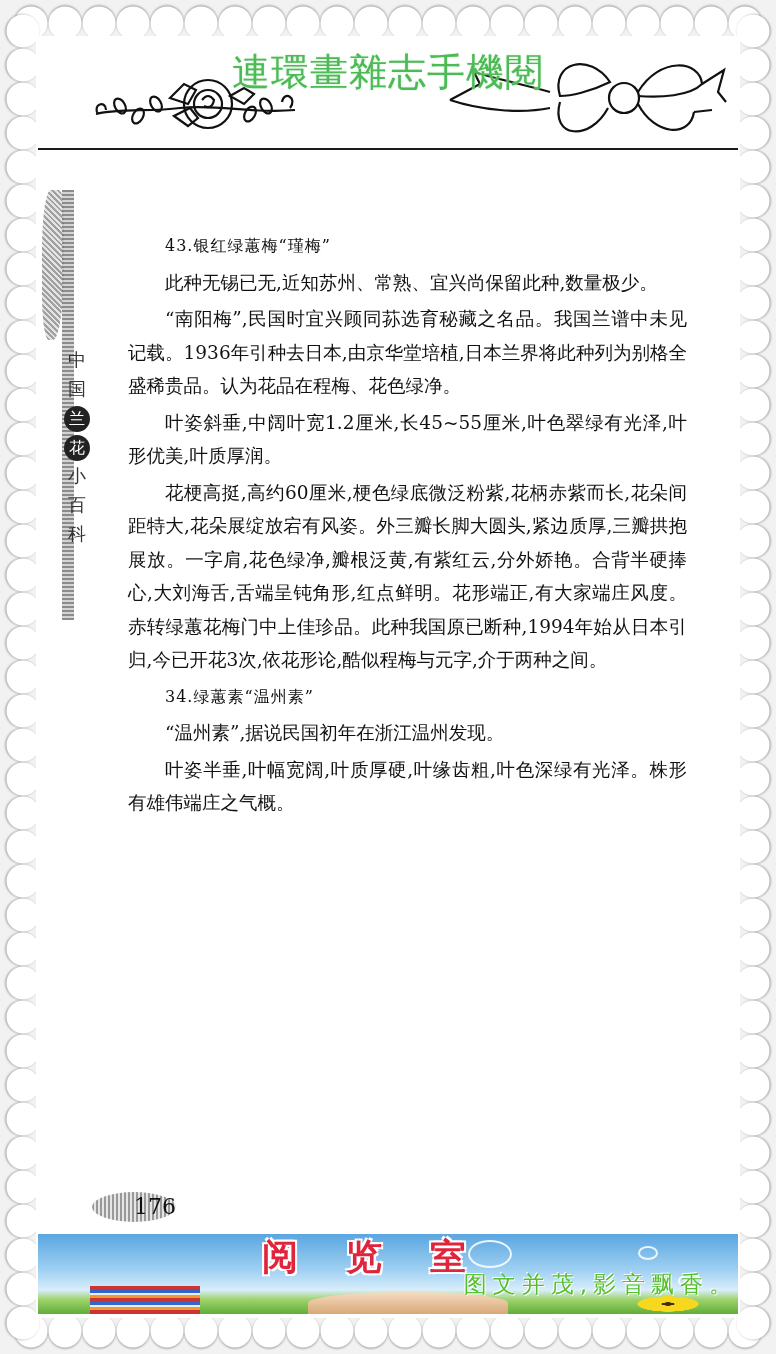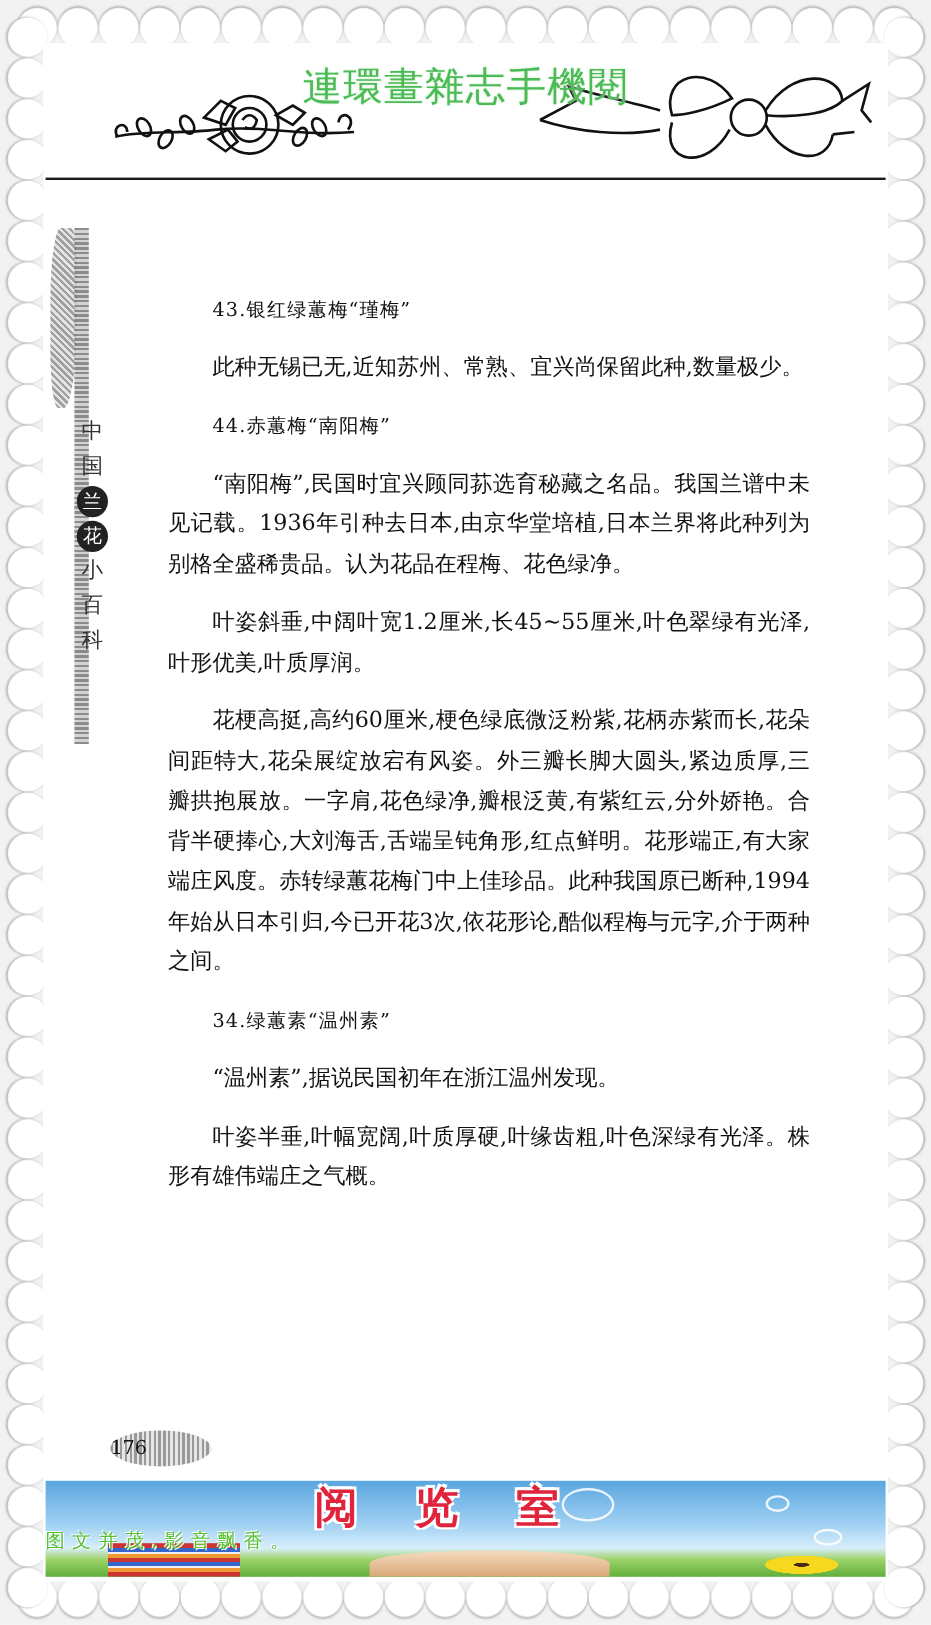--- a/index.html
+++ b/index.html
@@ -7,40 +7,40 @@
   .scallop-top,.scallop-bottom{position:absolute;left:14px;width:748px;height:34px;
     background:radial-gradient(circle at 17px 17px,#fff 16px,transparent 17px);background-size:34px 34px;background-repeat:repeat-x;}
   .scallop-top{top:6px;filter:drop-shadow(0 -1px 1px #999);}
   .scallop-bottom{bottom:6px;filter:drop-shadow(0 1px 1px #999);}
   .scallop-left,.scallop-right{position:absolute;top:14px;width:34px;height:1326px;
     background:radial-gradient(circle at 17px 17px,#fff 16px,transparent 17px);background-size:34px 34px;background-repeat:repeat-y;}
   .scallop-left{left:6px;filter:drop-shadow(-1px 0 1px #999);}
   .scallop-right{right:6px;filter:drop-shadow(1px 0 1px #999);}
   .inner{position:absolute;left:36px;top:36px;width:704px;height:1282px;background:#fff;}
   .header{position:absolute;left:38px;top:40px;width:700px;height:108px;}
-  .header-title{position:absolute;left:0;right:0;top:12px;text-align:center;color:#4cba55;font-family:"DejaVu Sans",sans-serif;font-size:33px;line-height:40px;letter-spacing:1px;text-shadow:0 0 2px #bfe8c2;}
+  .header-title{position:absolute;left:0;right:0;top:12px;text-align:center;color:#4cba55;font-family:"DejaVu Sans",sans-serif;font-size:38px;line-height:40px;letter-spacing:1px;text-shadow:0 0 2px #bfe8c2;}
   .header-rule{position:absolute;left:38px;top:148px;width:700px;height:2px;background:#1a1a1a;}
   .deco{position:absolute;}
   .side-strip{position:absolute;left:38px;top:190px;width:42px;height:430px;}
   .strip-bar{position:absolute;left:24px;top:0;width:12px;height:430px;
     background:repeating-linear-gradient(0deg,#777 0 2px,#ccc 2px 4px);opacity:.85;}
   .strip-top{position:absolute;left:4px;top:0;width:22px;height:150px;
     background:repeating-linear-gradient(45deg,#888 0 2px,#ddd 2px 4px);border-radius:40% 20% 50% 30%;opacity:.8;}
   .side-chars{position:absolute;left:62px;top:345px;width:30px;font-family:"DejaVu Sans",sans-serif;font-size:18px;color:#333;text-align:center;line-height:29px;}
   .side-chars .hl{display:inline-block;width:26px;height:26px;border-radius:50%;background:#222;color:#fff;line-height:26px;font-size:16px;}
   .content{position:absolute;left:125px;top:226px;width:565px;font-family:"DejaVu Serif",serif;font-size:18.5px;color:#111;line-height:33.5px;}
-  .content p{margin:15px;text-align:justify;}
+  .content p{margin:3px;text-align:justify;}
   .content .ind{text-indent:37px;}
   .content .heading{text-indent:37px;font-size:16px;letter-spacing:1px;}
   .pagenum{position:absolute;left:92px;top:1192px;width:84px;height:30px;border-radius:50%;
-    background:repeating-linear-gradient(90deg,#999 0 2px,#e6e6e6 2px 4px);text-align:left;line-height:30px;font-size:16px;color:#111;font-family:"DejaVu Serif",serif;}
+    background:repeating-linear-gradient(90deg,#999 0 2px,#e6e6e6 2px 4px);text-align:right;line-height:30px;font-size:22px;color:#111;font-family:"DejaVu Serif",serif;}
   .banner{position:absolute;left:38px;top:1234px;width:700px;height:80px;overflow:hidden;
     background:linear-gradient(180deg,#5aa6e0 0%,#9fd0f2 45%,#d8eefb 70%,#9ed36a 82%,#5fae3a 100%);}
   .banner-title{position:absolute;left:0;right:0;top:0;text-align:center;font-family:"DejaVu Sans",sans-serif;font-weight:bold;font-size:36px;line-height:46px;color:#e0243c;letter-spacing:48px;text-shadow:2px 2px 0 #fff,-2px -2px 0 #fff,2px -2px 0 #fff,-2px 2px 0 #fff;}
-  .banner-sub{position:absolute;left:0;right:0;top:36px;text-align:left;font-family:"DejaVu Sans",sans-serif;font-size:16px;line-height:28px;color:#55c02c;letter-spacing:6px;text-shadow:1px 1px 0 #fff,-1px -1px 0 #fff;}
+  .banner-sub{position:absolute;left:0;right:0;top:36px;text-align:right;font-family:"DejaVu Sans",sans-serif;font-size:23px;line-height:28px;color:#55c02c;letter-spacing:6px;text-shadow:1px 1px 0 #fff,-1px -1px 0 #fff;}
   .books{position:absolute;left:52px;top:52px;width:110px;height:28px;background:repeating-linear-gradient(180deg,#c33 0 4px,#36c 4px 7px,#eee 7px 9px,#e93 9px 12px);}
   .book-open{position:absolute;left:270px;top:58px;width:200px;height:22px;background:linear-gradient(180deg,#f5dcc0,#d9a878);border-radius:50% 50% 0 0;}
   .sunflower{position:absolute;left:590px;top:60px;width:80px;height:20px;background:radial-gradient(ellipse at center,#4a2b10 0 6px,#f6d81e 7px 30px,transparent 31px);}
   .bubble{position:absolute;border:2px solid rgba(255,255,255,.85);border-radius:50%;}
 </style>
 </head>
 <body>
 
 <div class="scallop-top"></div>
 <div class="scallop-bottom"></div>
@@ -96,21 +96,20 @@
   <div><span class="hl">兰</span></div>
   <div><span class="hl">花</span></div>
   <div>小</div>
   <div>百</div>
   <div>科</div>
 </div>
 
 <div class="content">
   <p class="heading">43.银红绿蕙梅“瑾梅”</p>
   <p class="ind">此种无锡已无,近知苏州、常熟、宜兴尚保留此种,数量极少。</p>
-  <p class="heading">44.赤蕙梅“南阳梅”</p>
   <p class="ind">“南阳梅”,民国时宜兴顾同荪选育秘藏之名品。我国兰谱中未见记载。1936年引种去日本,由京华堂培植,日本兰界将此种列为别格全盛稀贵品。认为花品在程梅、花色绿净。</p>
   <p class="ind">叶姿斜垂,中阔叶宽1.2厘米,长45~55厘米,叶色翠绿有光泽,叶形优美,叶质厚润。</p>
   <p class="ind">花梗高挺,高约60厘米,梗色绿底微泛粉紫,花柄赤紫而长,花朵间距特大,花朵展绽放宕有风姿。外三瓣长脚大圆头,紧边质厚,三瓣拱抱展放。一字肩,花色绿净,瓣根泛黄,有紫红云,分外娇艳。合背半硬捧心,大刘海舌,舌端呈钝角形,红点鲜明。花形端正,有大家端庄风度。赤转绿蕙花梅门中上佳珍品。此种我国原已断种,1994年始从日本引归,今已开花3次,依花形论,酷似程梅与元字,介于两种之间。</p>
   <p class="heading">34.绿蕙素“温州素”</p>
   <p class="ind">“温州素”,据说民国初年在浙江温州发现。</p>
   <p class="ind">叶姿半垂,叶幅宽阔,叶质厚硬,叶缘齿粗,叶色深绿有光泽。株形有雄伟端庄之气概。</p>
 </div>
 
 <div class="pagenum">176</div>
 

